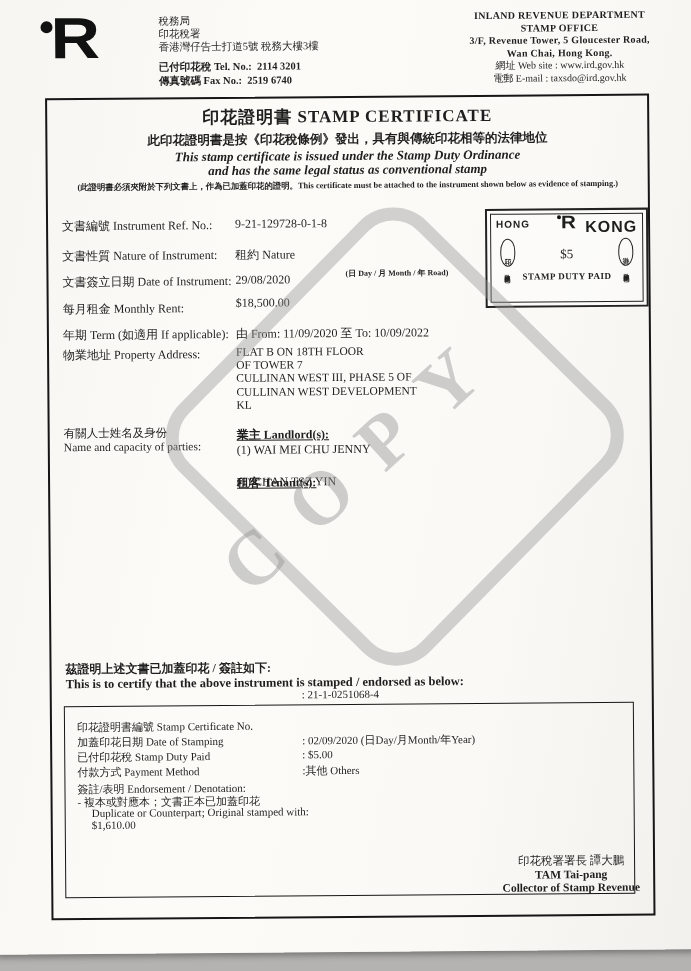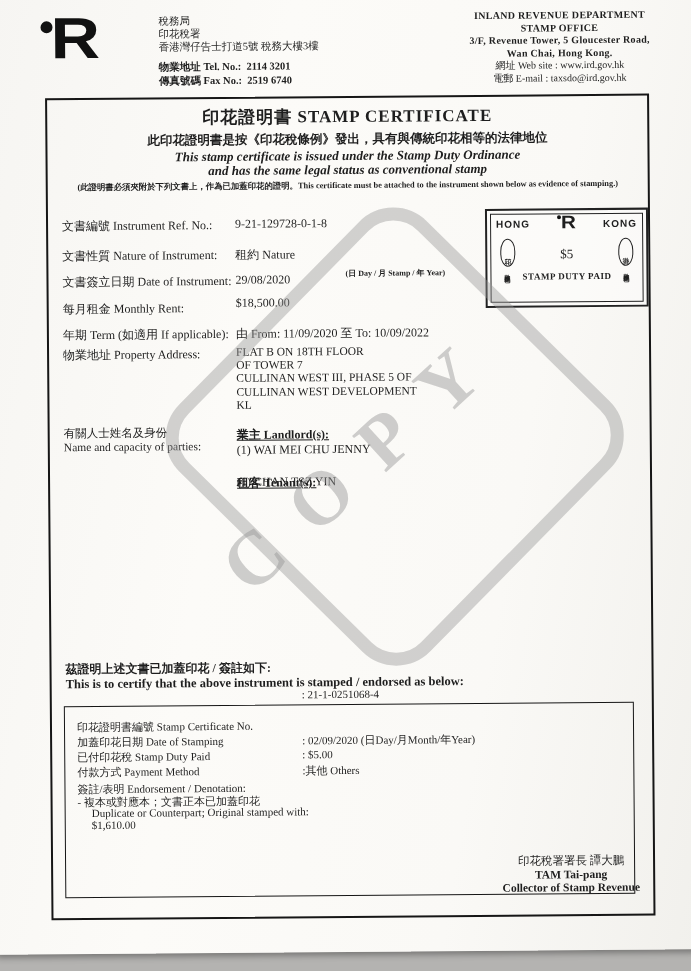--- a/index.html
+++ b/index.html
@@ -35,21 +35,21 @@
   .dmy-note { left:347px; top:268px; font-size:8px; font-weight:bold; white-space:nowrap; }
   .addr { left:237px; top:345px; font-size:11.5px; line-height:13.2px; }
   .parties-label { left:64px; top:424px; font-size:11.5px; line-height:14px; }
   .party-h { left:237px; font-size:12px; font-weight:bold; text-decoration:underline; white-space:nowrap; }
   .party-n { left:237px; font-size:12px; white-space:nowrap; }
 
   
   .chop { left:487px; top:210px; width:163px; height:99px; border:2px solid #222; background:rgba(255,255,255,.4); }
   .chop .inner { position:absolute; inset:3px; border:1px solid #222; }
   .chop .hong { position:absolute; left:9px; top:8px; font-family:"Liberation Sans",sans-serif; font-size:10px; font-weight:bold; letter-spacing:1px; }
-  .chop .kong { position:absolute; right:9px; top:8px; font-family:"Liberation Sans",sans-serif; font-size:10px; font-weight:bold; letter-spacing:1px;text-align:right; }
+  .chop .kong { position:absolute; right:9px; top:8px; font-family:"Liberation Sans",sans-serif; font-size:16px; font-weight:bold; letter-spacing:1px;text-align:right; }
   .chop .mini-logo { position:absolute; left:68px; top:2px; width:28px; height:20px; }
   .chop .mini-logo .dot { position:absolute; left:2px; top:3px; width:4px; height:4px; border-radius:50%; background:#111; }
   .chop .mini-logo .r { position:absolute; left:6px; top:0; font-family:"Liberation Sans",sans-serif; font-weight:bold; font-size:18px; line-height:20px; transform:scaleX(1.15); transform-origin:left; }
   .chop .denom { position:absolute; left:0; top:36px; width:100%; text-align:center; font-size:13px; }
   .chop .caption { position:absolute; left:0; top:61px; width:100%; text-align:center; font-size:9px; font-weight:bold; letter-spacing:.5px; }
   .chop .oval { position:absolute; top:28px; width:15px; height:28px; border:1px solid #222; border-radius:50% / 45%; writing-mode:vertical-rl; text-orientation:upright; font-size:7px; line-height:15px; text-align:center; }
   .chop .oval.l { left:13px; } .chop .oval.r { right:13px; }
   .chop .vcol { position:absolute; top:62px; writing-mode:vertical-rl; text-orientation:upright; font-size:6px; line-height:8px; letter-spacing:-1px; font-weight:bold; }
   .chop .vcol.l { left:16px; } .chop .vcol.r { right:16px; }
 
@@ -82,21 +82,21 @@
       <div class="abs logo-big">
         <span class="dot"></span>
         <span class="r">R</span>
       </div>
       <div class="abs dept-cn">
         <div>稅務局</div>
         <div>印花稅署</div>
         <div>香港灣仔告士打道5號  稅務大樓3樓</div>
       </div>
       <div class="abs telfax">
-        <div><b>物業地址 Tel. No.:</b>&nbsp;&nbsp;<b>2114 3201</b></div>
+        <div><b>已付印花稅 Tel. No.:</b>&nbsp;&nbsp;<b>2114 3201</b></div>
         <div><b>傳真號碼 Fax No.:</b>&nbsp;&nbsp;<b>2519 6740</b></div>
       </div>
       <div class="abs dept-en">
         <div class="b">INLAND REVENUE DEPARTMENT</div>
         <div class="b">STAMP OFFICE</div>
         <div class="b">3/F, Revenue Tower, 5 Gloucester Road,</div>
         <div class="b">Wan Chai, Hong Kong.</div>
         <div>網址  Web site : www.ird.gov.hk</div>
         <div>電郵  E-mail : taxsdo@ird.gov.hk</div>
       </div>
@@ -109,21 +109,21 @@
       <div class="abs attach-note">(此證明書必須夾附於下列文書上，作為已加蓋印花的證明。This certificate must be attached to the instrument shown below as evidence of stamping.)</div>
 
       <div class="abs flabel" style="top:216px">文書編號 Instrument Ref. No.:</div>
       <div class="abs fvalue" style="top:216px">9-21-129728-0-1-8</div>
 
       <div class="abs flabel" style="top:246px">文書性質 Nature of Instrument:</div>
       <div class="abs fvalue" style="top:246px">租約 Nature</div>
 
       <div class="abs flabel" style="top:272px">文書簽立日期 Date of Instrument:</div>
       <div class="abs fvalue" style="top:272px">29/08/2020</div>
-      <div class="abs dmy-note">(日 Day /  月 Stamp /  年 Year)</div>
+      <div class="abs dmy-note">(日 Day /  月 Month /  年 Road)</div>
 
       <div class="abs flabel" style="top:299px">每月租金 Monthly Rent:</div>
       <div class="abs fvalue" style="top:295px">$18,500.00</div>
 
       <div class="abs flabel" style="top:325px">年期 Term (如適用 If applicable):</div>
       <div class="abs fvalue" style="top:325px">由 From: 11/09/2020 至 To: 10/09/2022</div>
 
       <div class="abs flabel" style="top:345px">物業地址 Property Address:</div>
       <div class="abs addr">
         <div>FLAT B ON 18TH FLOOR</div>

